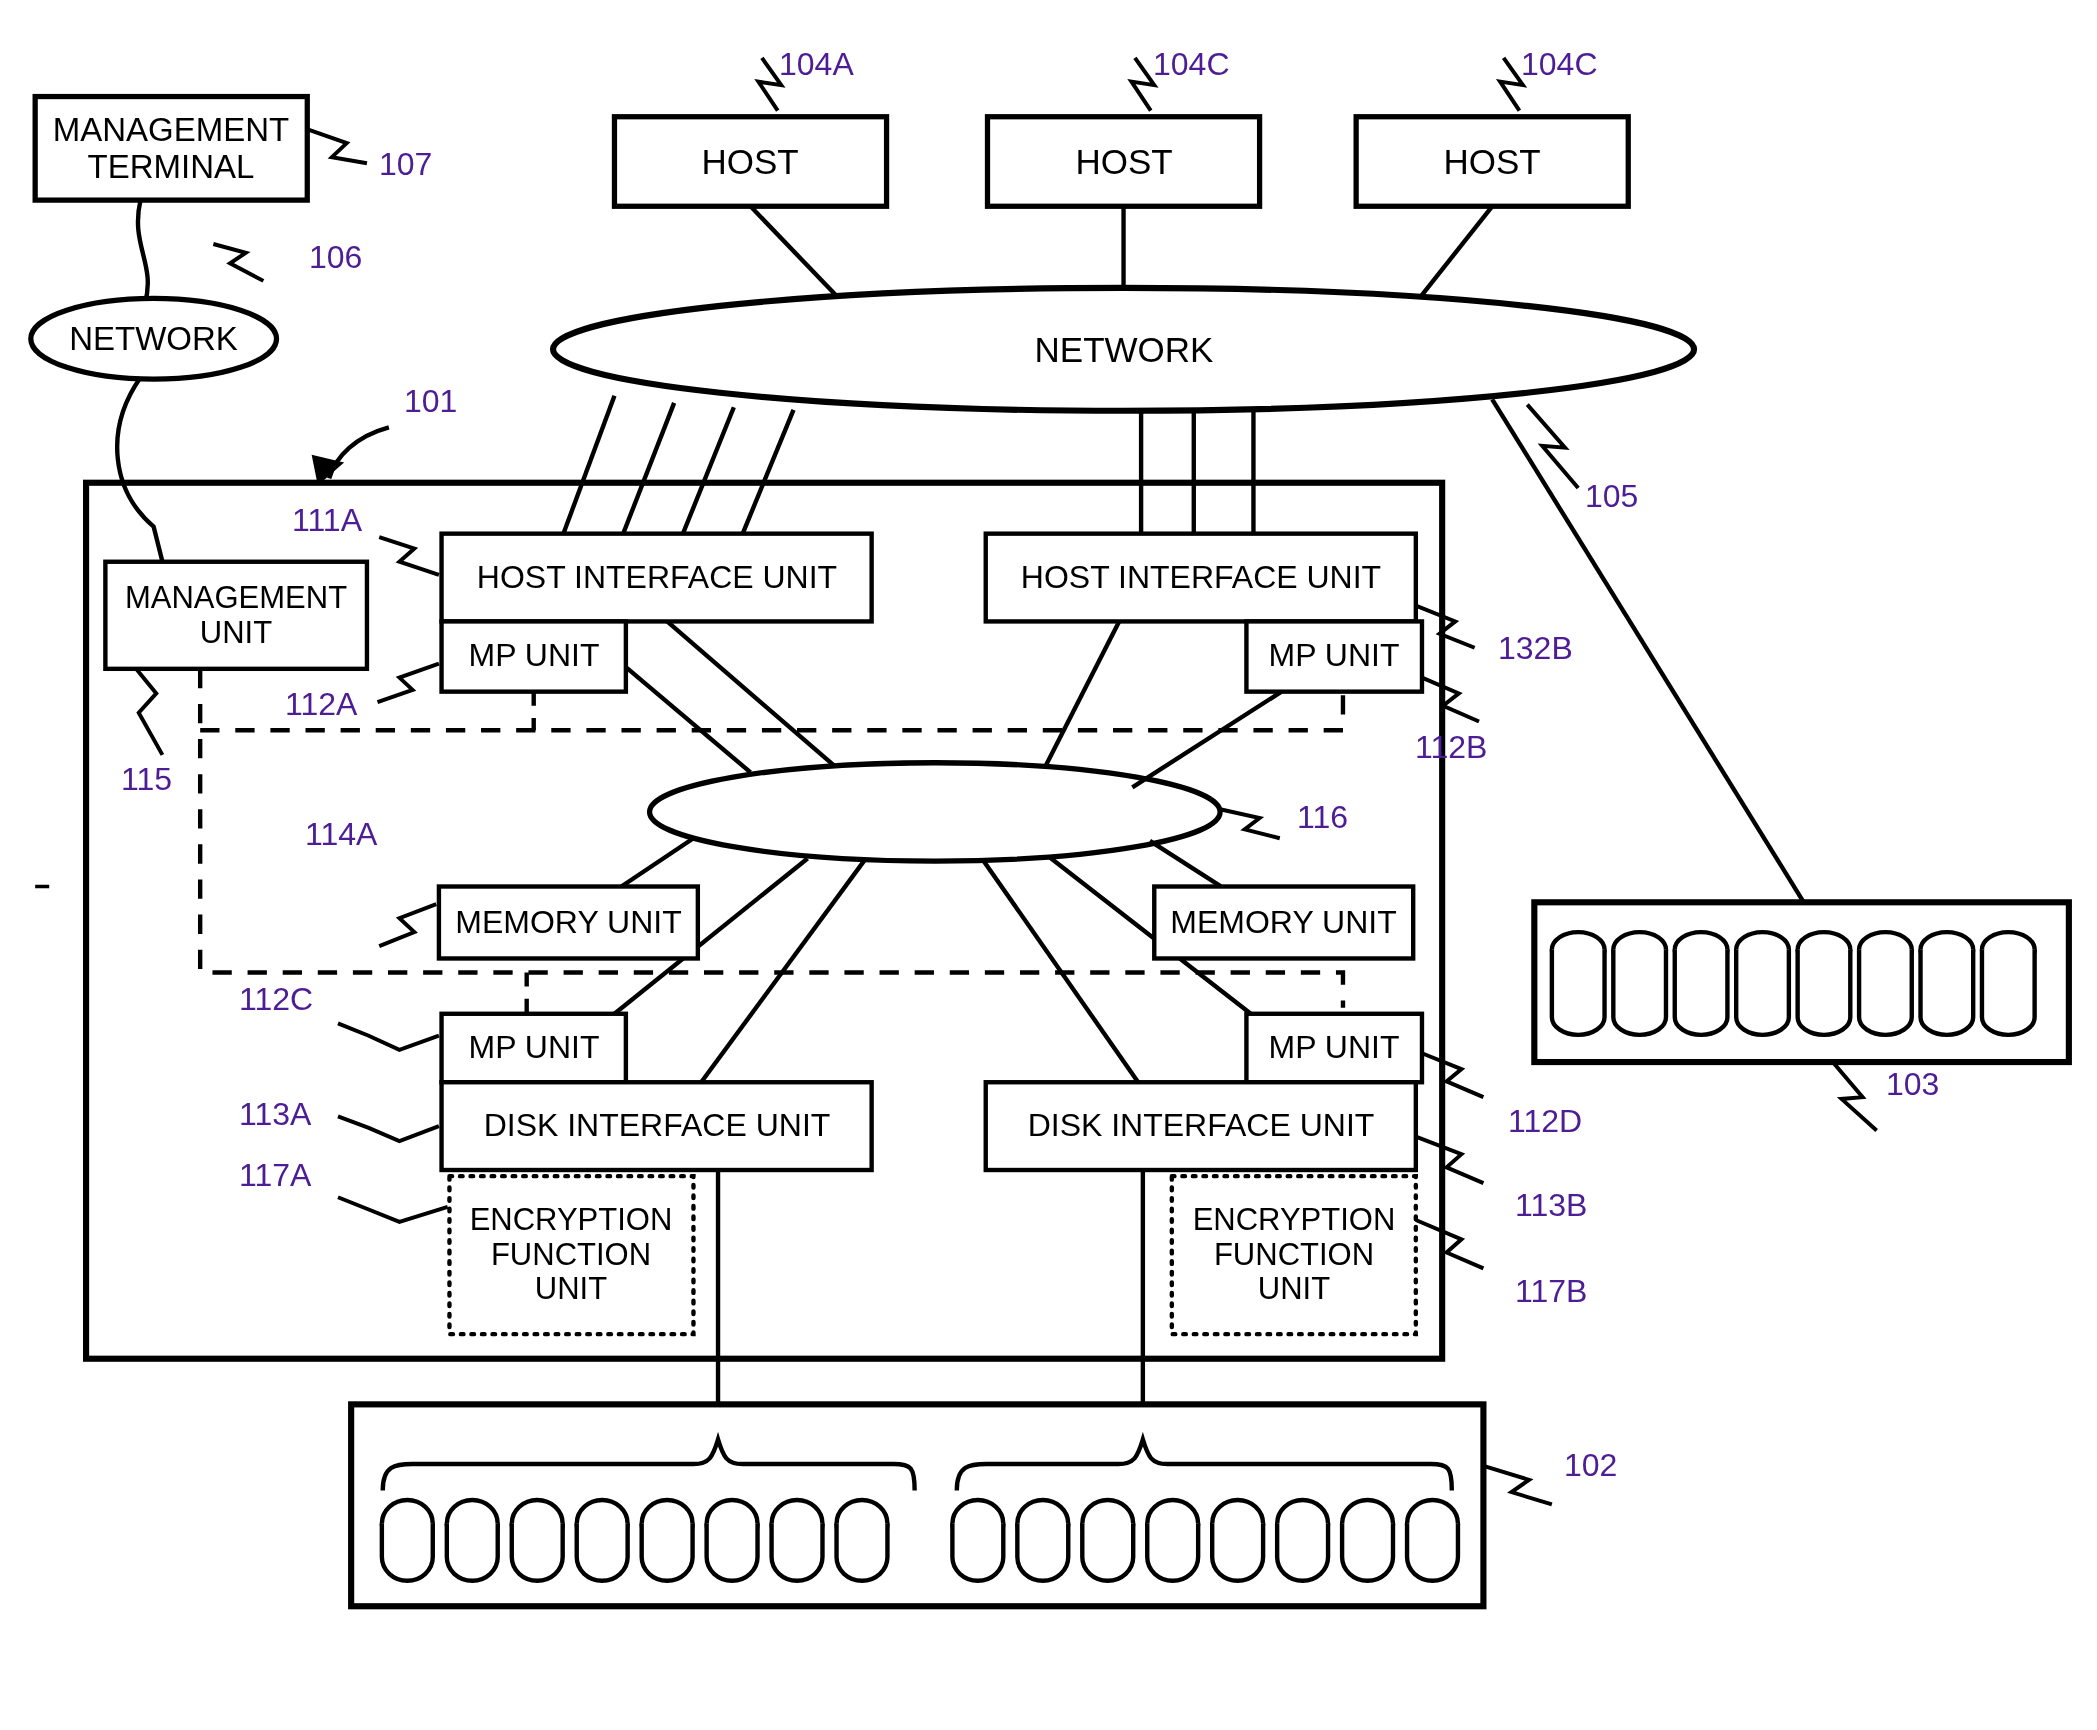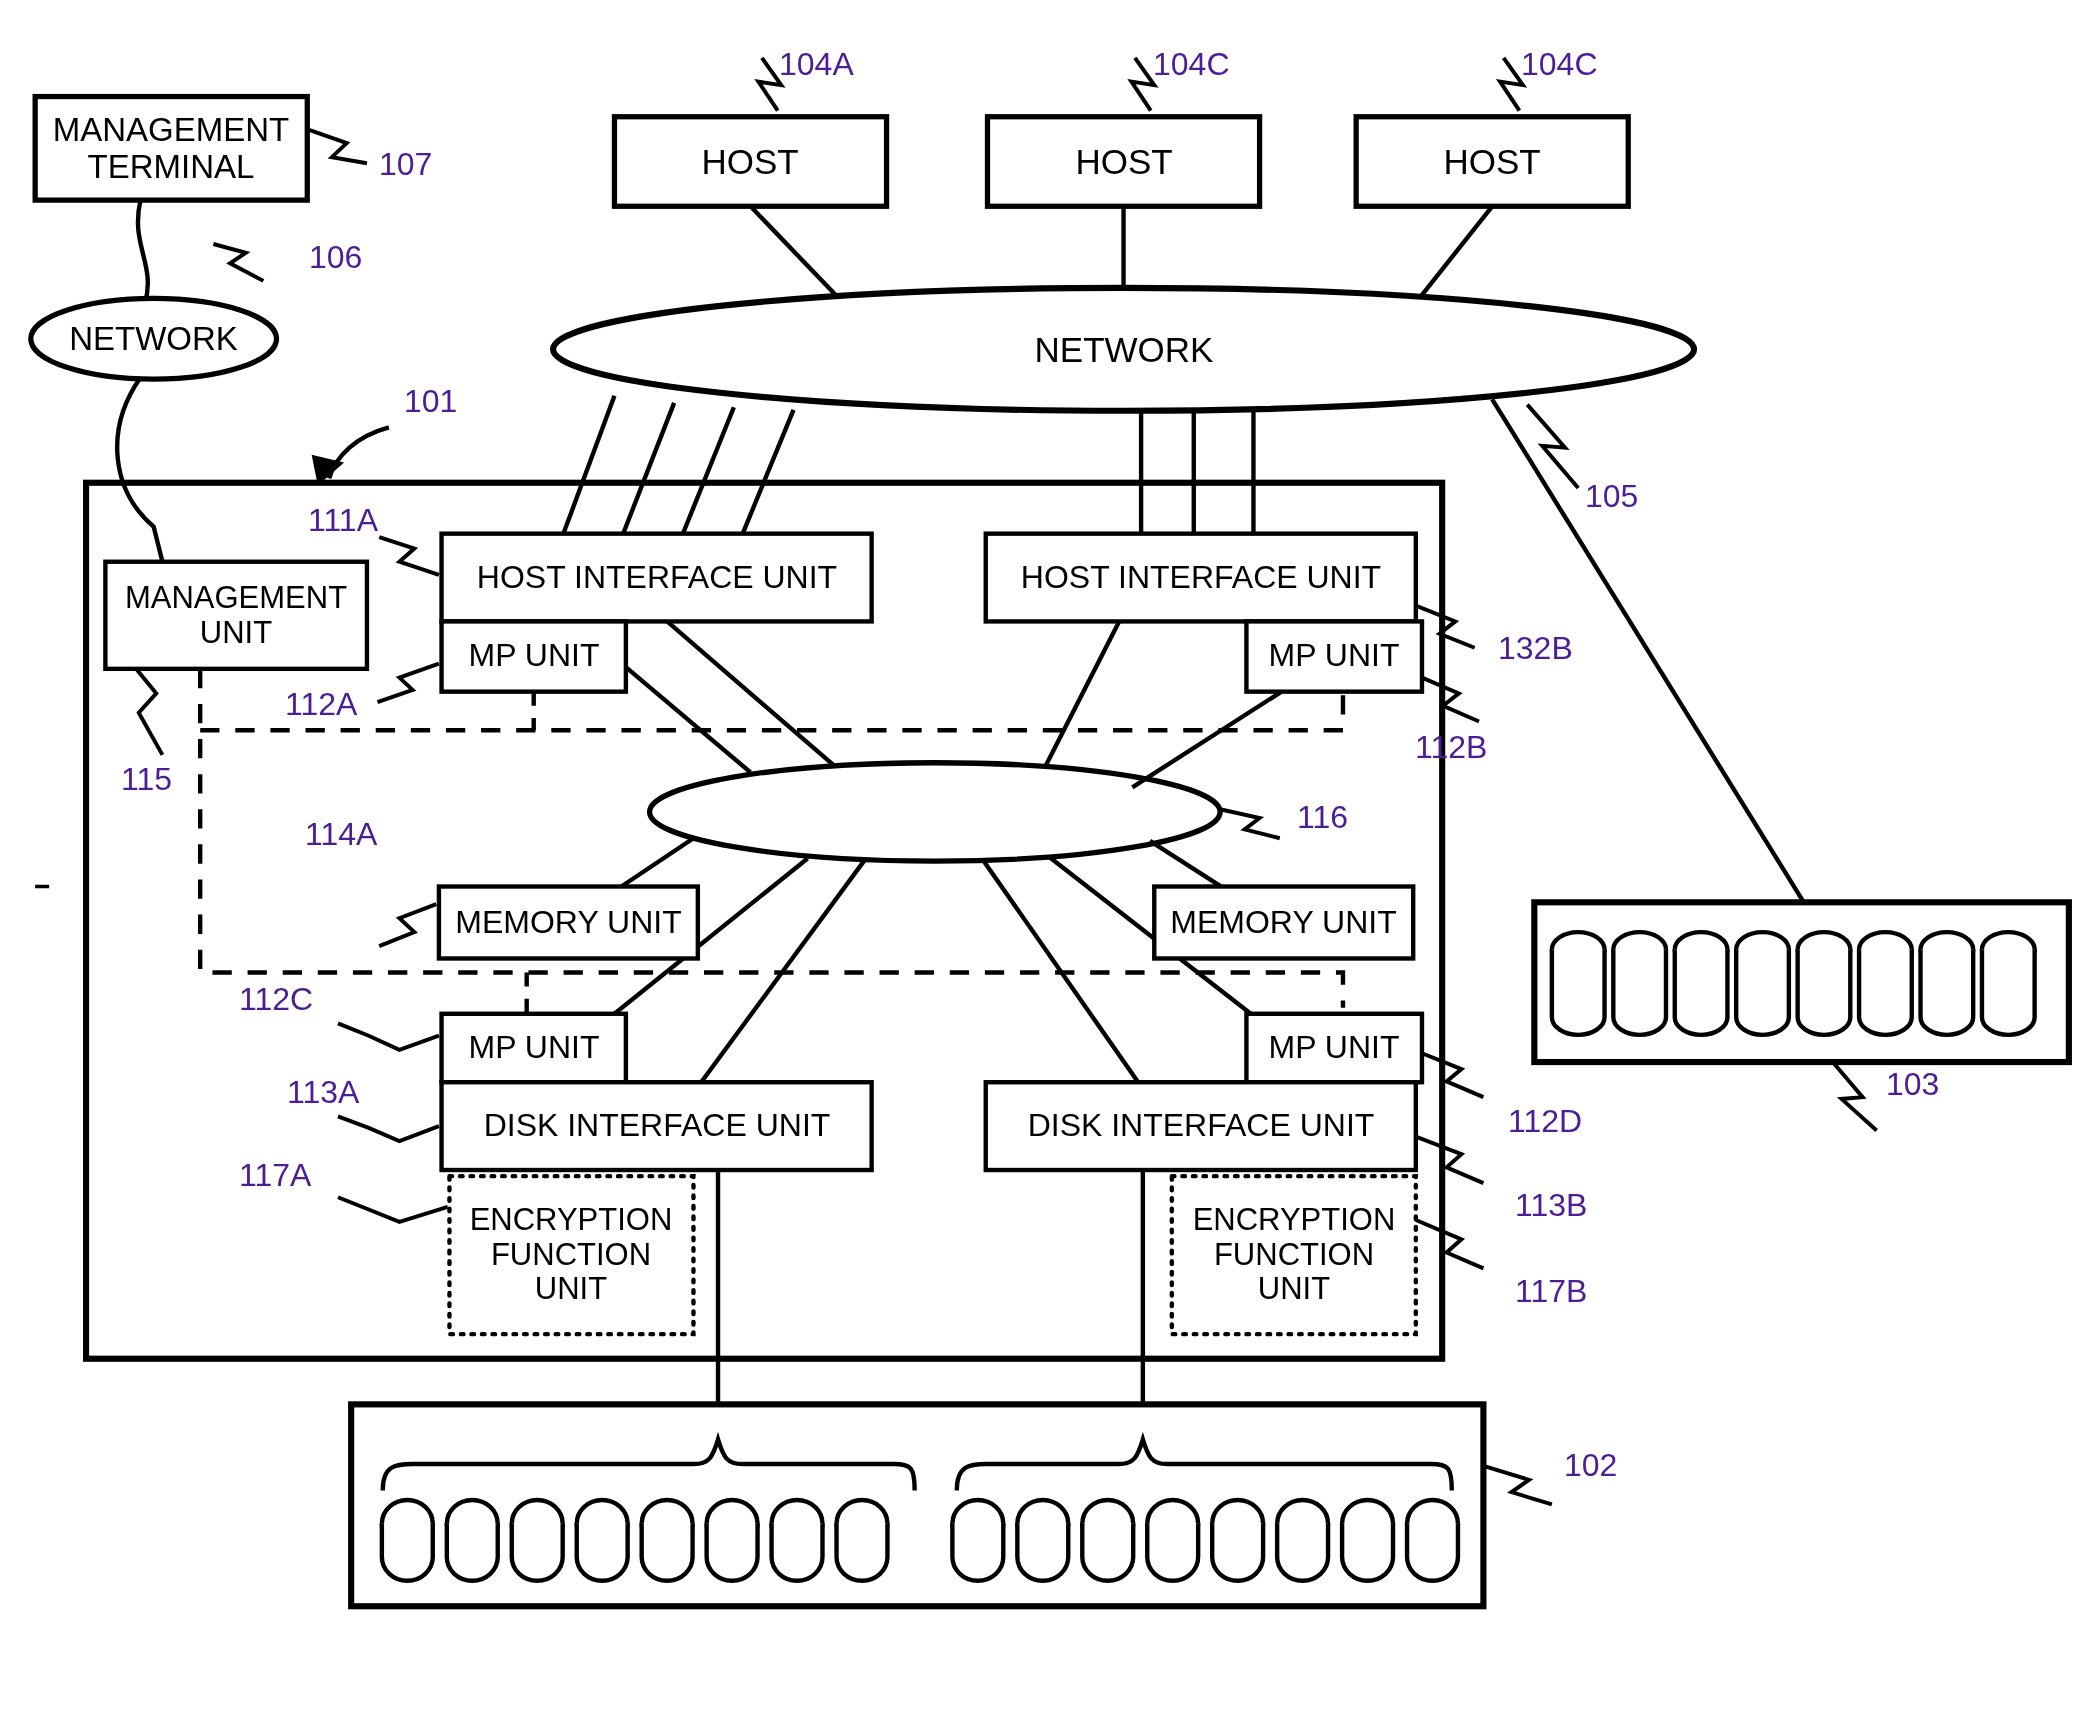--- a/index.html
+++ b/index.html
@@ -296,21 +296,21 @@
 
   <div class="lbl ref" style="left:404px; top:383px;">101</div>
 
   <div class="boxtext" style="left:105px; top:562px; width:262px; height:107px; font-size:31px; flex-direction:column;">
     <span>MANAGEMENT</span>
     <span>UNIT</span>
   </div>
   <div class="lbl ref" style="left:121px; top:761px;">115</div>
 
   <div class="boxtext" style="left:442px; top:534px; width:430px; height:88px; font-size:32px;">HOST INTERFACE UNIT</div>
-  <div class="lbl ref" style="left:308px; top:502px;">111A</div>
+  <div class="lbl ref" style="left:292px; top:502px;">111A</div>
 
   <div class="boxtext" style="left:442px; top:621px; width:184px; height:70px; font-size:32px;">MP UNIT</div>
   <div class="lbl ref" style="left:285px; top:686px;">112A</div>
 
   <div class="boxtext" style="left:986px; top:534px; width:430px; height:88px; font-size:32px;">HOST INTERFACE UNIT</div>
   <div class="lbl ref" style="left:1498px; top:630px;">132B</div>
 
   <div class="boxtext" style="left:1246px; top:621px; width:176px; height:70px; font-size:32px;">MP UNIT</div>
   <div class="lbl ref" style="left:1415px; top:729px;">112B</div>
 
@@ -318,21 +318,21 @@
 
   <div class="boxtext" style="left:439px; top:887px; width:259px; height:72px; font-size:32px;">MEMORY UNIT</div>
   <div class="lbl ref" style="left:305px; top:816px;">114A</div>
 
   <div class="boxtext" style="left:1154px; top:887px; width:259px; height:72px; font-size:32px;">MEMORY UNIT</div>
 
   <div class="boxtext" style="left:442px; top:1014px; width:184px; height:68px; font-size:32px;">MP UNIT</div>
   <div class="lbl ref" style="left:239px; top:981px;">112C</div>
 
   <div class="boxtext" style="left:442px; top:1082px; width:430px; height:88px; font-size:32px;">DISK INTERFACE UNIT</div>
-  <div class="lbl ref" style="left:239px; top:1074px;margin-left:48px;">113A</div>
+  <div class="lbl ref" style="left:239px; top:1096px;">113A</div>
 
   <div class="boxtext" style="left:449px; top:1176px; width:244px; height:158px; font-size:31px; flex-direction:column;">
     <span>ENCRYPTION</span>
     <span>FUNCTION</span>
     <span>UNIT</span>
   </div>
   <div class="lbl ref" style="left:239px; top:1157px;">117A</div>
 
   <div class="boxtext" style="left:1246px; top:1014px; width:176px; height:68px; font-size:32px;">MP UNIT</div>
   <div class="lbl ref" style="left:1508px; top:1103px;">112D</div>

